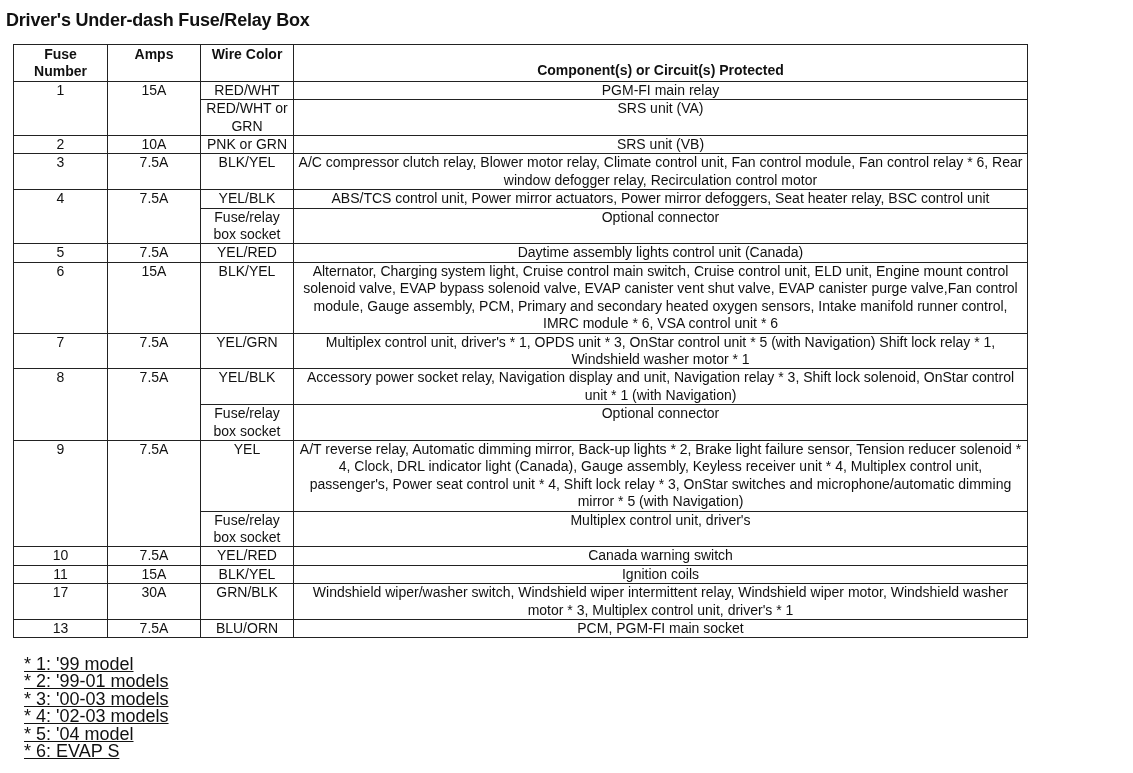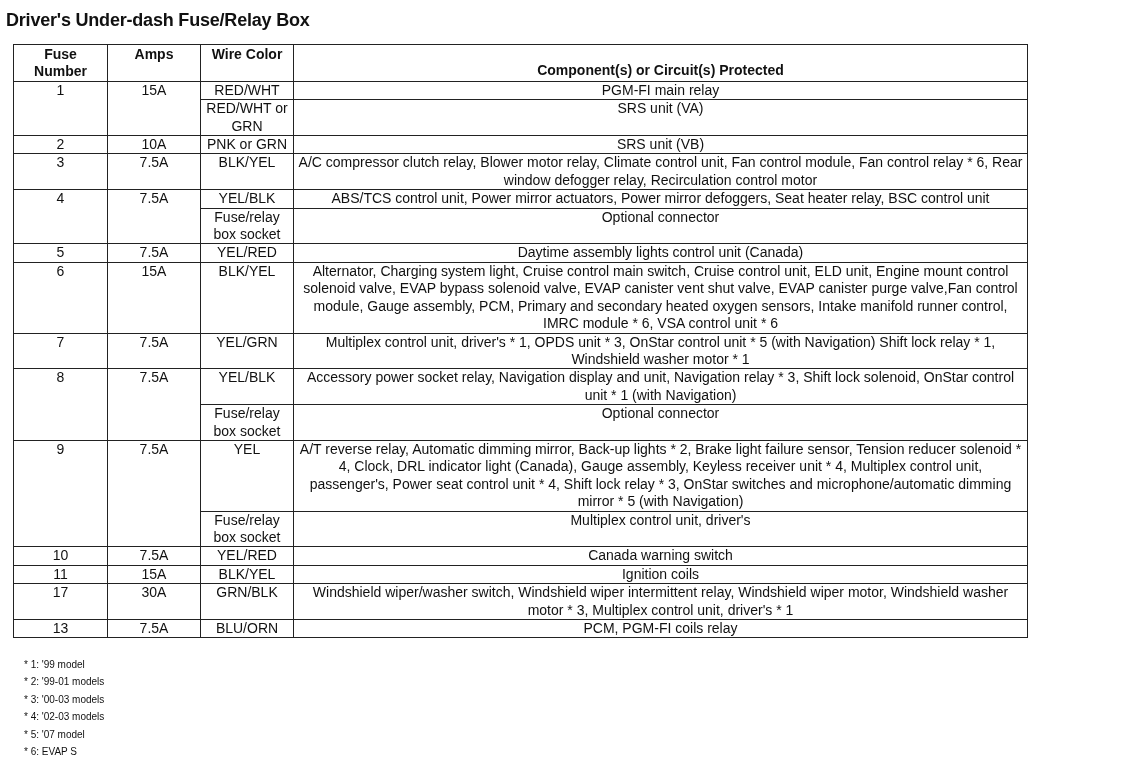--- a/index.html
+++ b/index.html
@@ -24,21 +24,21 @@
   table.fuse th, table.fuse td {
     border: 1.5px solid #222; padding: 0 4px; vertical-align: top;
   }
   table.fuse th { font-weight: bold; font-size: 14px; text-align: center; vertical-align: top; padding-top: 1px; }
   table.fuse th.comp { vertical-align: top; padding-top: 17px; }
   td.num, td.amps, td.wire { text-align: center; }
   td.comp { text-align: center; padding-left: 5px; }
   td.tall { height: 34px; }
   .notes {
     position: absolute; left: 24px; top: 656px;
-    font-size: 10px; line-height: 17.4px;
+    font-size: 18px; line-height: 17.4px; text-decoration: underline;
   }
   .notes div { white-space: nowrap; }
 </style>
 </head>
 <body>
 
 <div class="title">Driver's Under-dash Fuse/Relay Box</div>
 
 <table class="fuse">
   <colgroup>
@@ -154,25 +154,25 @@
       <td class="num">17</td>
       <td class="amps">30A</td>
       <td class="wire">GRN/BLK</td>
       <td class="comp">Windshield wiper/washer switch, Windshield wiper intermittent relay, Windshield wiper motor, Windshield washer motor * 3, Multiplex control unit, driver's * 1</td>
     </tr>
 
     <tr>
       <td class="num">13</td>
       <td class="amps">7.5A</td>
       <td class="wire">BLU/ORN</td>
-      <td class="comp">PCM, PGM-FI coils relay</td>
+      <td class="comp">PCM, PGM-FI main socket</td>
     </tr>
   </tbody>
 </table>
 
 <div class="notes">
   <div>* 1: '99 model</div>
   <div>* 2: '99-01 models</div>
   <div>* 3: '00-03 models</div>
   <div>* 4: '02-03 models</div>
-  <div>* 5: '07 model</div>
+  <div>* 5: '04 model</div>
   <div>* 6: EVAP S</div>
 </div>
 
 </body></html>

